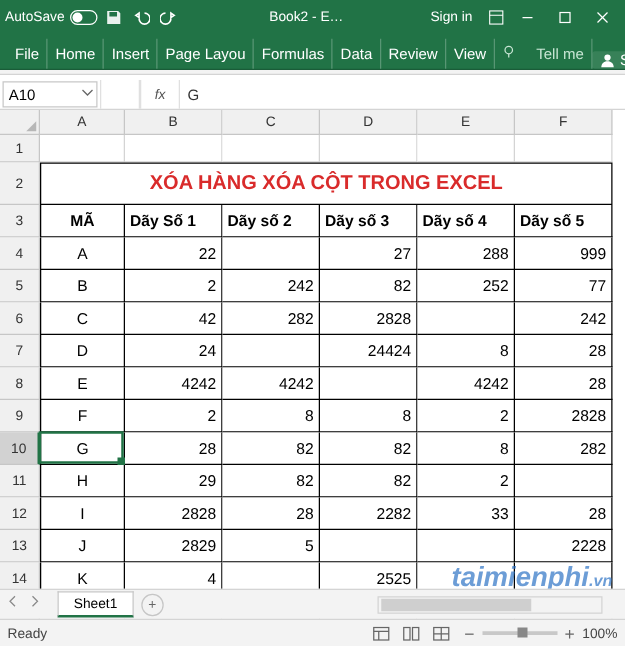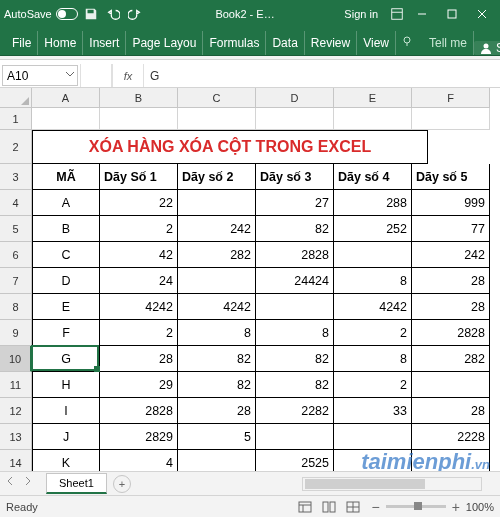--- a/index.html
+++ b/index.html
@@ -174,21 +174,21 @@
     <div class="cell cA"></div>
     <div class="cell cB"></div>
     <div class="cell cC"></div>
     <div class="cell cD"></div>
     <div class="cell cE"></div>
     <div class="cell cF"></div>
   </div>
 
   <div class="row" style="height:34px">
     <div class="rowhead">2</div>
-    <div class="cell redtitle tb tb-top tb-left" style="width:396px">XÓA HÀNG XÓA CỘT TRONG EXCEL</div>
+    <div class="cell redtitle tb tb-top tb-left" style="width:458px">XÓA HÀNG XÓA CỘT TRONG EXCEL</div>
   </div>
 
   <div class="row">
     <div class="rowhead">3</div>
     <div class="cell cA tb tb-left center hdr">MÃ</div>
     <div class="cell cB tb hdr">Dãy Số 1</div>
     <div class="cell cC tb hdr">Dãy số 2</div>
     <div class="cell cD tb hdr">Dãy số 3</div>
     <div class="cell cE tb hdr">Dãy số 4</div>
     <div class="cell cF tb hdr">Dãy số 5</div>

